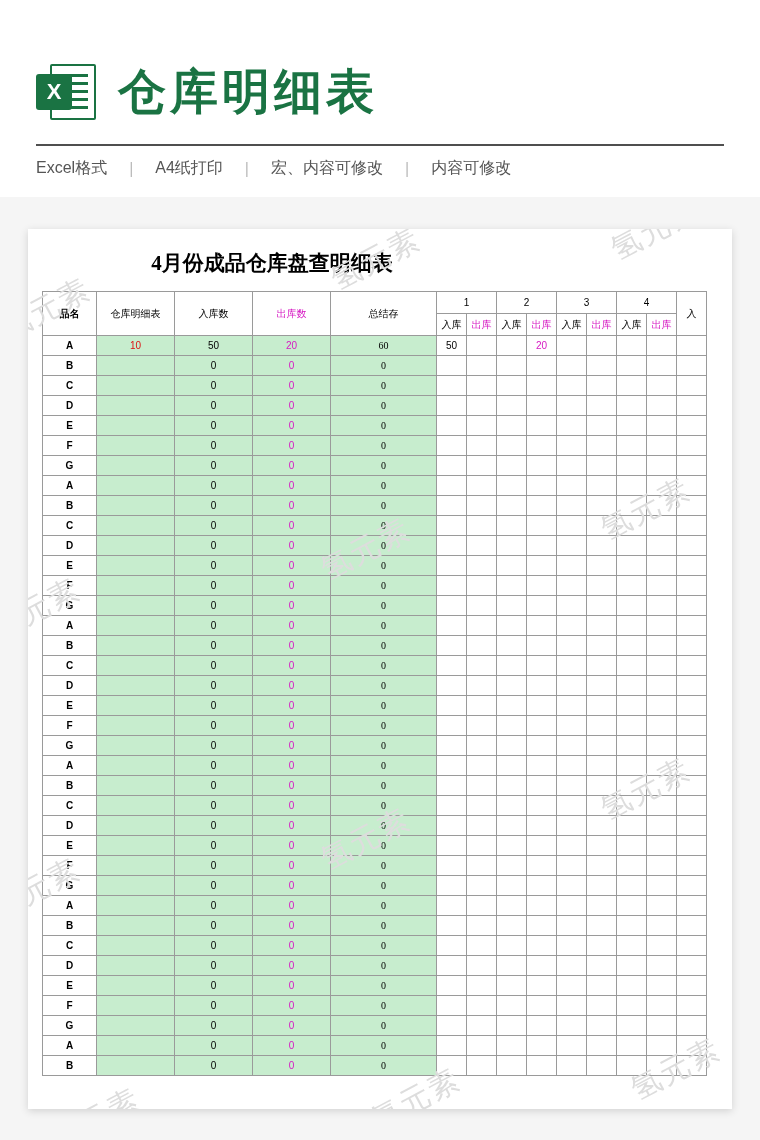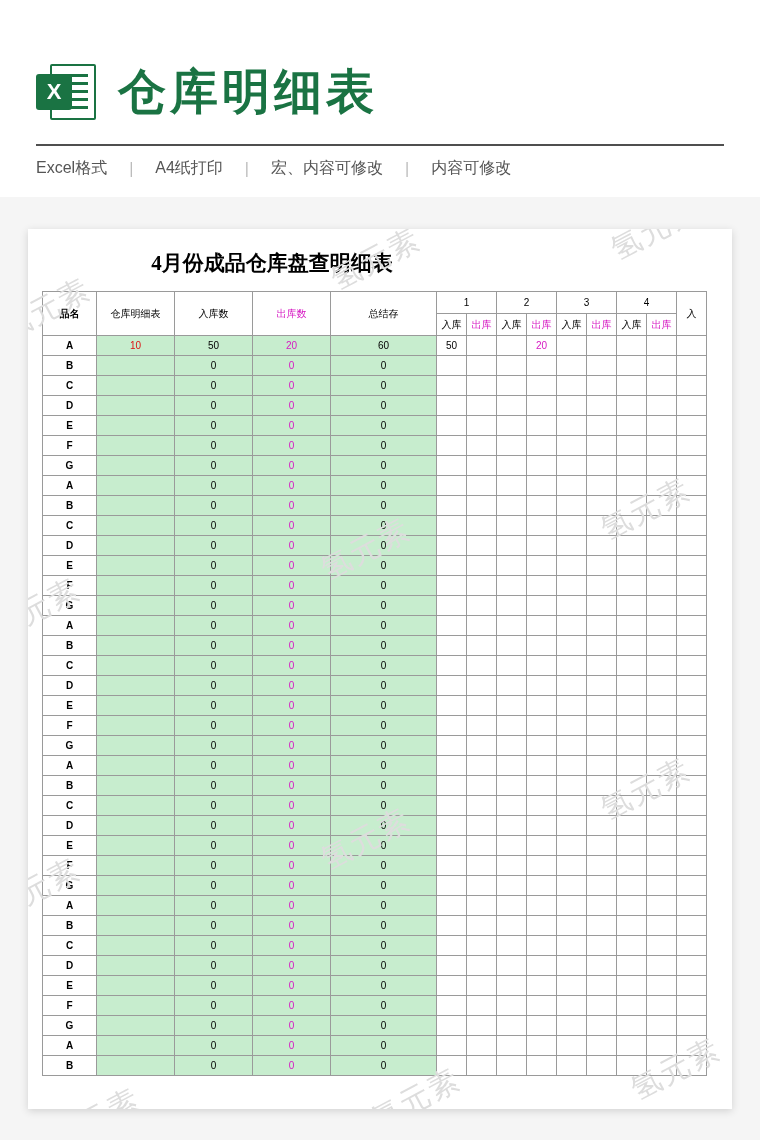--- a/index.html
+++ b/index.html
@@ -102,21 +102,21 @@
     border: 1px solid #9a9a9a;
     text-align: center;
     vertical-align: middle;
     height: 20px;
     background: #fff;
     font-weight: 400;
   }
   thead th { font-weight: 400; height: 22px; }
   .w-name { width: 54px; font-weight: bold; }
   .w-main { width: 78px; }
-  .w-total { width: 106px; }
+  .w-total { width: 106px; font-family: Liberation Serif, serif; }
   .w-day { width: 30px; }
   .green { background: #c7edce; }
   .red { color: #d11; font-weight: 400; }
   .mag { color: #d619c3; }
   .daygroup { border-bottom: 1px solid #9a9a9a; }
   .watermark {
     position: absolute;
     color: #ddd;
     font-size: 30px;
     transform: rotate(-28deg);

